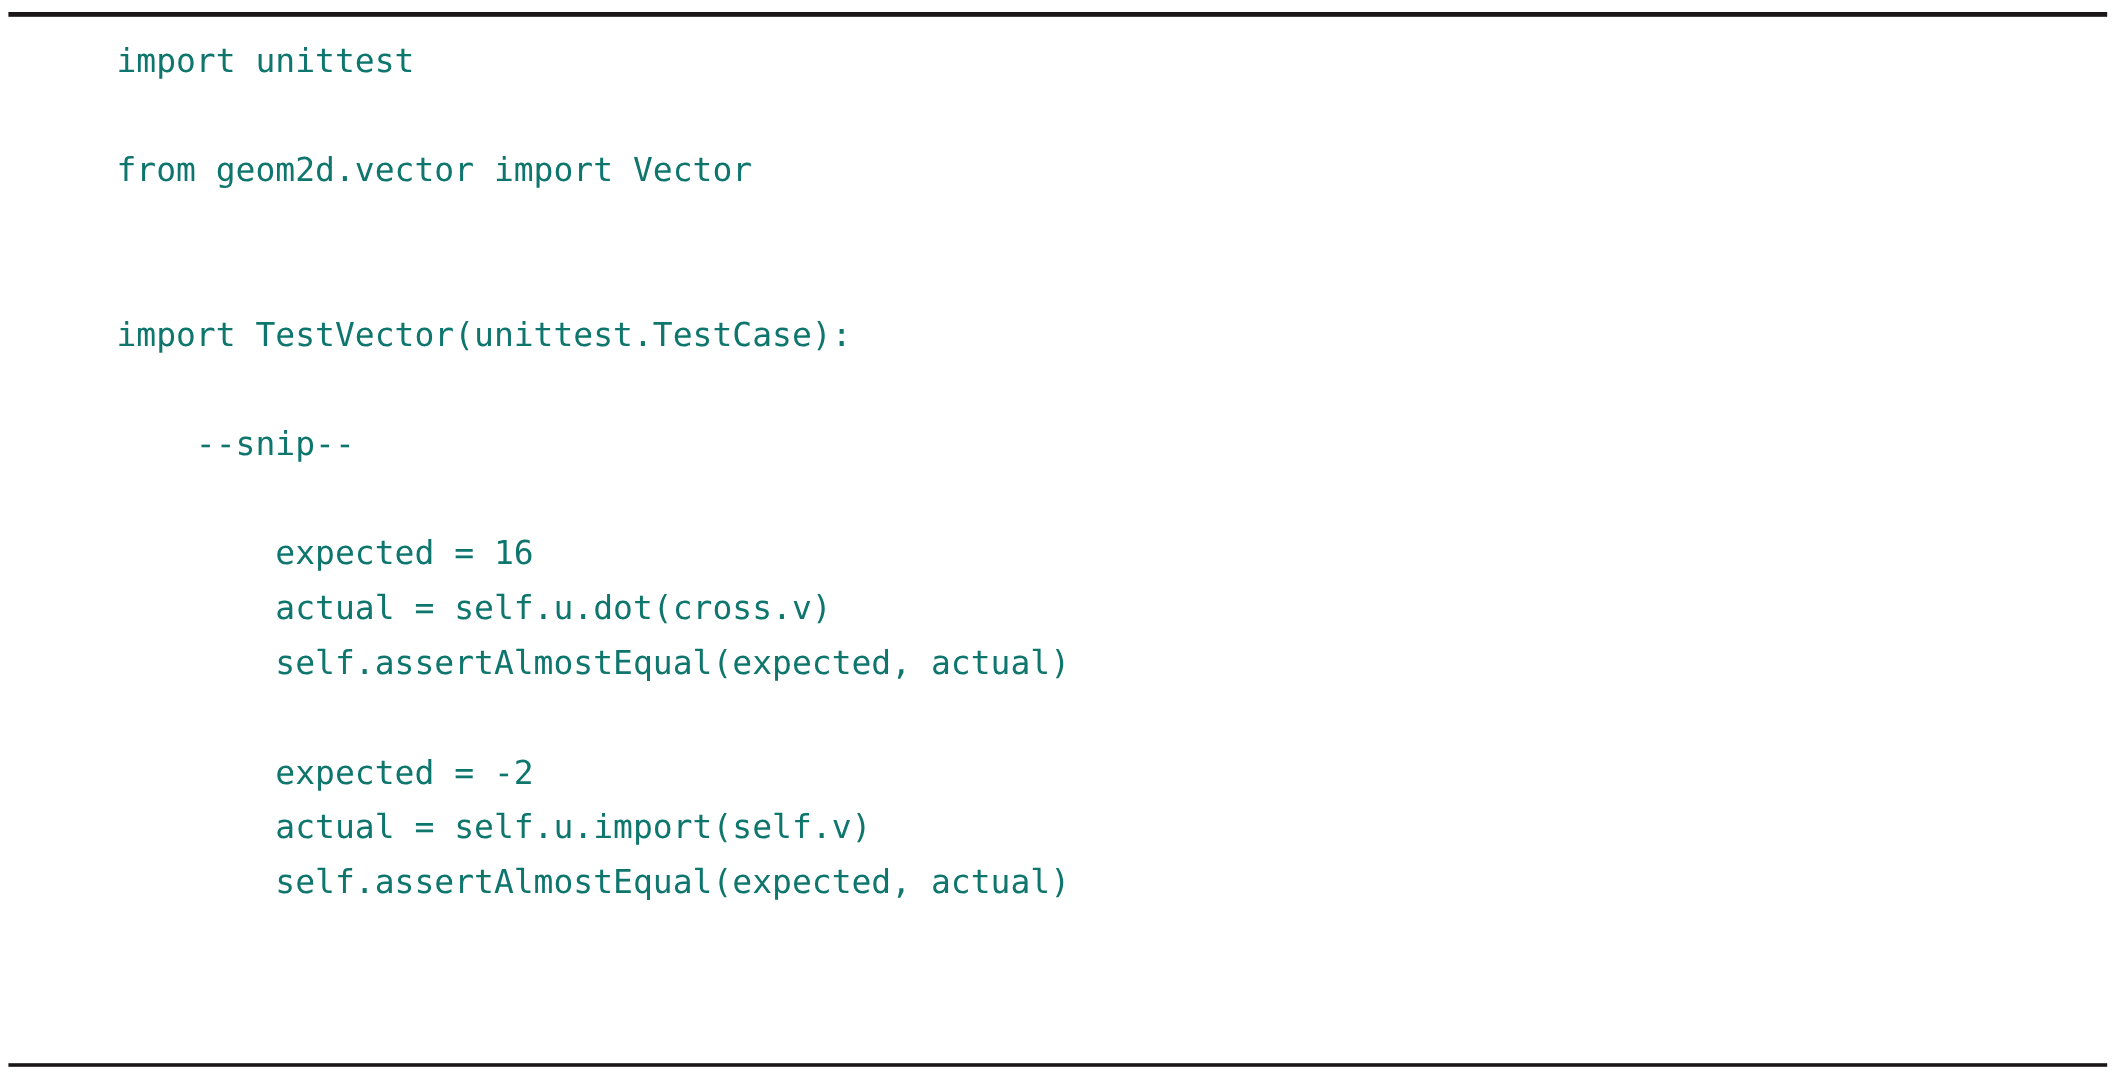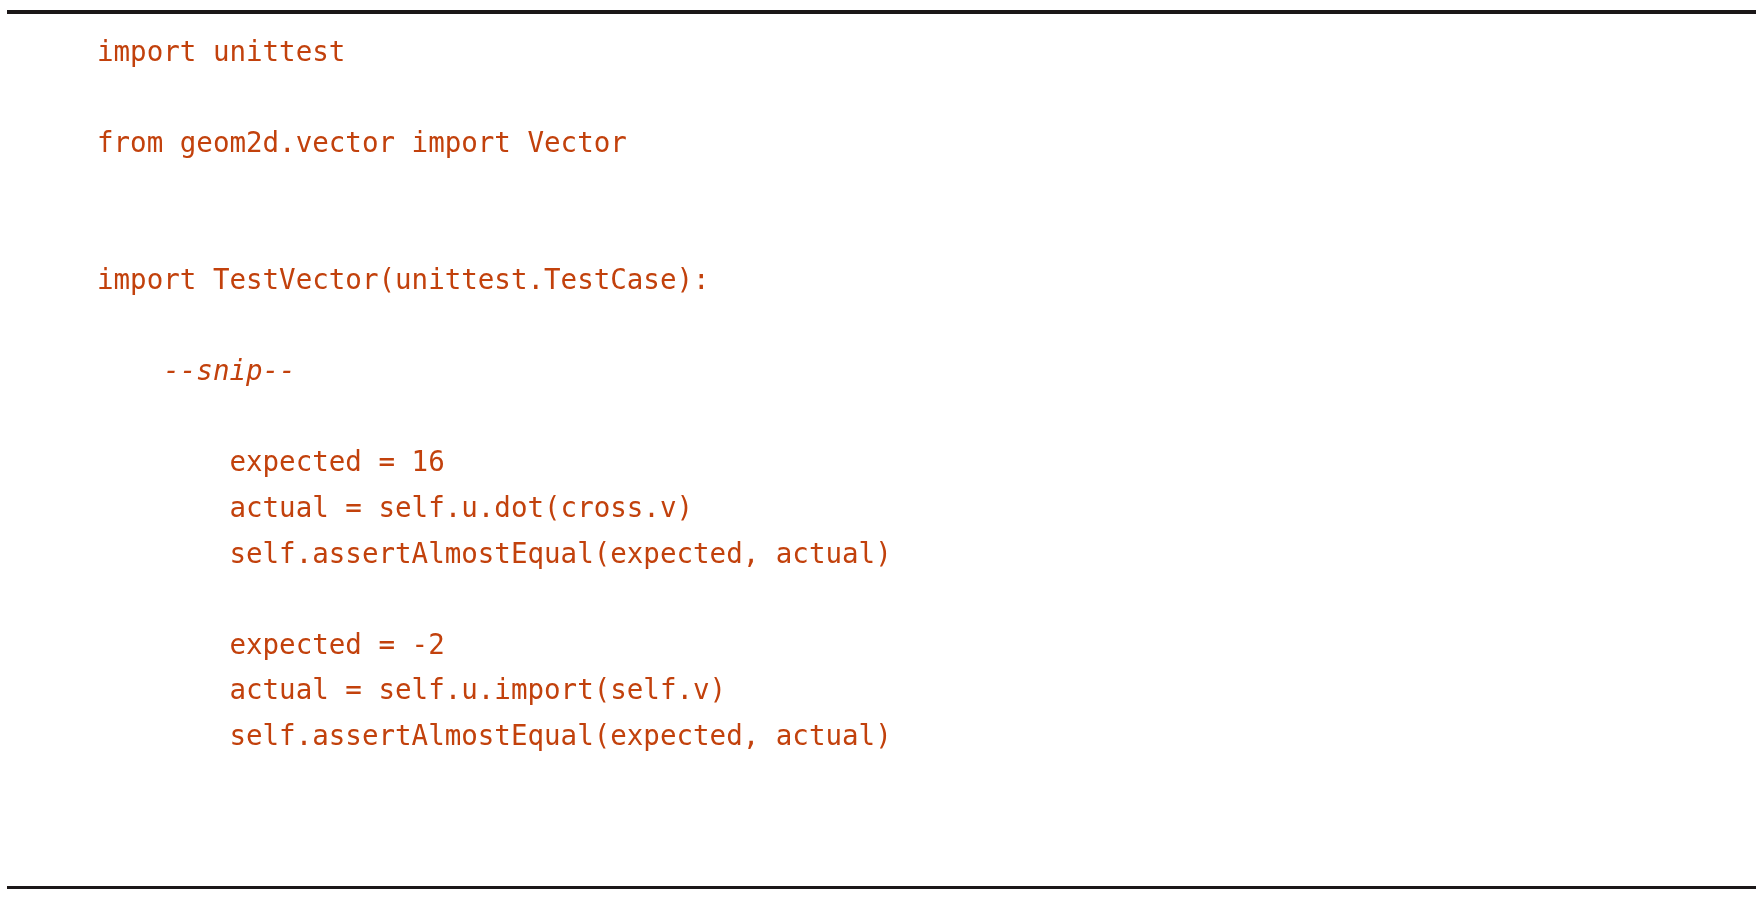--- a/index.html
+++ b/index.html
@@ -26,32 +26,31 @@
   }
   .rule-bottom {
     top: 886px;
     height: 3px;
   }
   .code {
     position: absolute;
     left: 97px;
     top: 29px;
     right: 0;
-    color: #c2410c;
+    color: #0f766e;
     font-family: "DejaVu Sans Mono", "Liberation Mono", monospace;
     font-size: 27.5px;
     line-height: 45.6px;
     font-weight: 400;
   }
   .code-line {
     white-space: pre;
     min-height: 45.6px;
   }
   .snip {
-    font-style: italic;
   }
 </style>
 </head>
 <body>
 
 <div class="page">
   <div class="rule rule-top"></div>
 
   <div class="code">
     <div class="code-line">import unittest</div>

